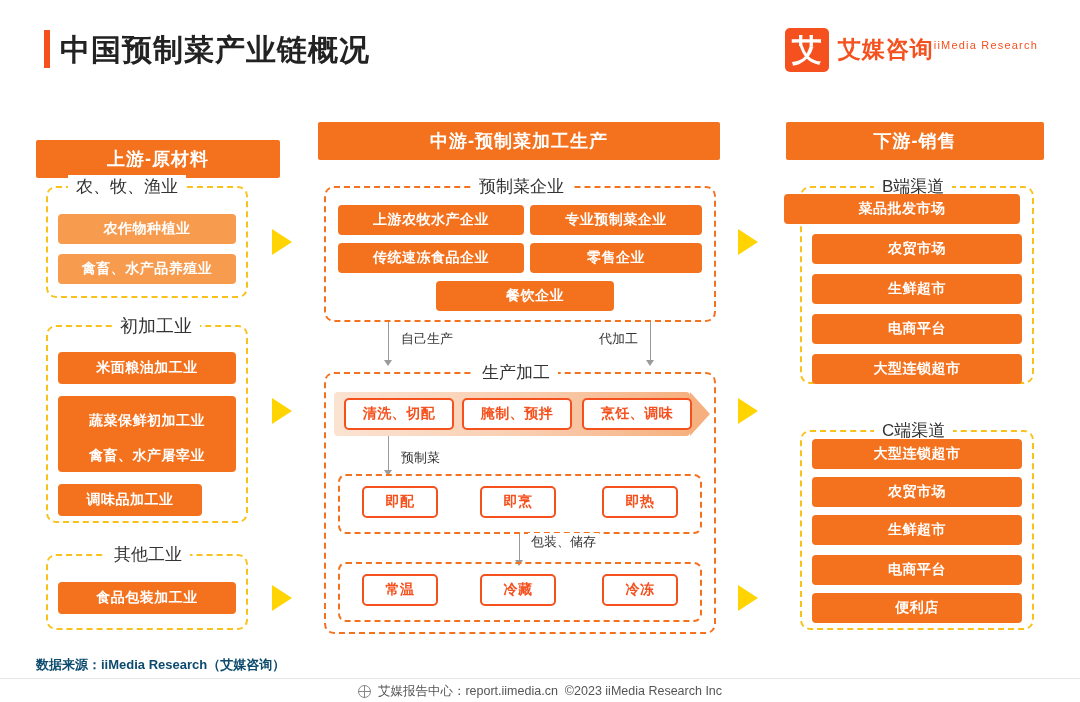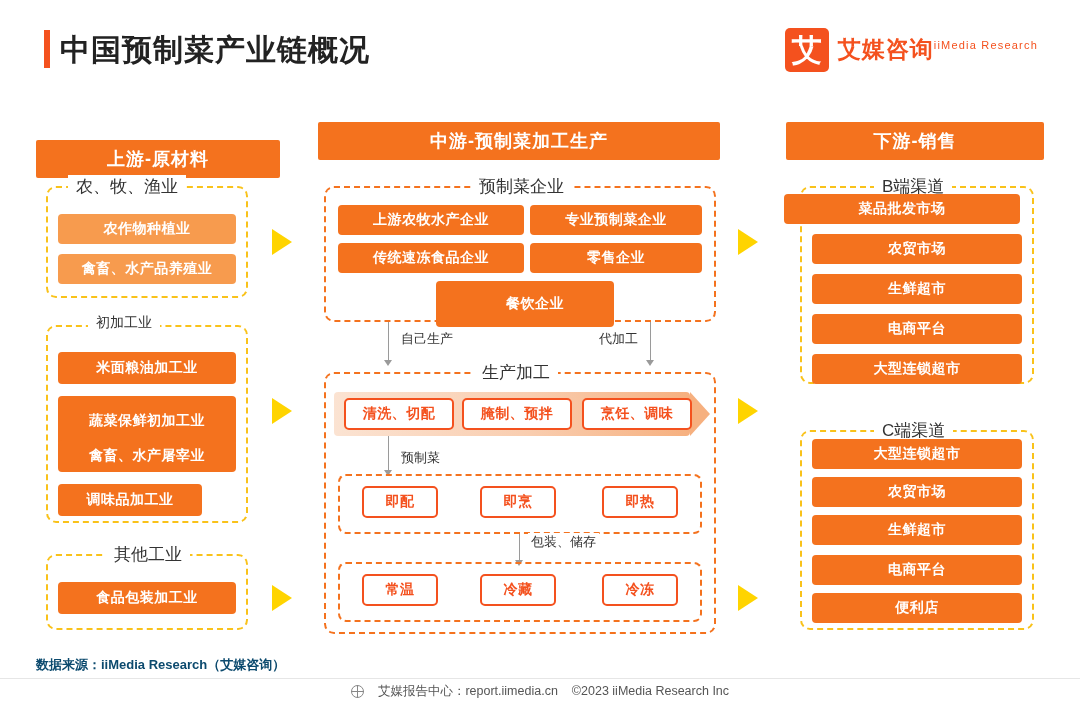--- a/index.html
+++ b/index.html
@@ -48,21 +48,21 @@
   .conn-label { position: absolute; font-size: 13px; color: #333; background: #fff; padding: 0 3px; white-space: nowrap; }
 
   .flowband { position: absolute; height: 44px; border-radius: 4px;
     background: linear-gradient(90deg, #FBE3D2 0%, #F9CDAF 55%, #F6B07F 100%); }
   .flowband-head { position: absolute; width: 0; height: 0; border-top: 22px solid transparent;
     border-bottom: 22px solid transparent; border-left: 20px solid #F6B07F; }
 
   
   .source { position: absolute; left: 36px; top: 656px; font-size: 13px; color: #0c4a6e; font-weight: bold; }
   .footbar { position: absolute; left: 0; top: 680px; width: 1080px; height: 22px;
-    display: flex; align-items: center; justify-content: center; gap: 14px; font-size: 12.5px; color: #555; }
+    display: flex; align-items: center; justify-content: center; gap: 7px; font-size: 12.5px; color: #555; }
   .foot-globe { width: 13px; height: 13px; border: 1px solid #888; border-radius: 50%; position: relative; }
   .foot-globe::before { content: ""; position: absolute; left: 5px; top: -1px; width: 1px; height: 13px; background: #888; }
   .foot-globe::after { content: ""; position: absolute; left: -1px; top: 5px; width: 13px; height: 1px; background: #888; }
   .hr-top { position: absolute; left: 0; top: 678px; width: 1080px; height: 1px; background: #e6e6e6; }
 </style>
 </head>
 <body>
 
 <div class="page">
 
@@ -80,21 +80,21 @@
 
   <div class="banner" style="left:36px; top:140px; width:244px; height:38px;">上游-原材料</div>
 
   <div class="dgroup" style="left:46px; top:186px; width:202px; height:112px;">
     <div class="dgroup-label" style="left:20px; top:-13px; font-size:17px;">农、牧、渔业</div>
   </div>
   <div class="pill light" style="left:58px; top:214px; width:178px; height:30px;">农作物种植业</div>
   <div class="pill light" style="left:58px; top:254px; width:178px; height:30px;">禽畜、水产品养殖业</div>
 
   <div class="dgroup" style="left:46px; top:325px; width:202px; height:198px;">
-    <div class="dgroup-label" style="left:40px; top:-13px; font-size:14px;">初加工业</div>
+    <div class="dgroup-label" style="left:64px; top:-13px; font-size:18px;">初加工业</div>
   </div>
   <div class="pill" style="left:58px; top:352px; width:178px; height:32px;">米面粮油加工业</div>
   <div class="pill" style="left:58px; top:396px; width:178px; height:50px;">蔬菜保鲜初加工业</div>
   <div class="pill" style="left:58px; top:440px; width:178px; height:32px;">禽畜、水产屠宰业</div>
   <div class="pill" style="left:58px; top:484px; width:144px; height:32px;">调味品加工业</div>
 
   <div class="dgroup" style="left:46px; top:554px; width:202px; height:76px;">
     <div class="dgroup-label" style="left:58px; top:-13px; font-size:17px;">其他工业</div>
   </div>
   <div class="pill" style="left:58px; top:582px; width:178px; height:32px;">食品包装加工业</div>
@@ -105,21 +105,21 @@
 
   <div class="banner" style="left:318px; top:122px; width:402px; height:38px;">中游-预制菜加工生产</div>
 
   <div class="dgroup orange" style="left:324px; top:186px; width:392px; height:136px;">
     <div class="dgroup-label big" style="left:145px; top:-13px;">预制菜企业</div>
   </div>
   <div class="pill" style="left:338px; top:205px; width:186px; height:30px;">上游农牧水产企业</div>
   <div class="pill" style="left:530px; top:205px; width:172px; height:30px;">专业预制菜企业</div>
   <div class="pill" style="left:338px; top:243px; width:186px; height:30px;">传统速冻食品企业</div>
   <div class="pill" style="left:530px; top:243px; width:172px; height:30px;">零售企业</div>
-  <div class="pill" style="left:436px; top:281px; width:178px; height:46px;padding-left:20px;">餐饮企业</div>
+  <div class="pill" style="left:436px; top:281px; width:178px; height:30px;padding-left:20px;">餐饮企业</div>
 
   <div class="vline" style="left:388px; top:322px; height:40px;"></div>
   <div class="vhead" style="left:384px; top:360px;"></div>
   <div class="conn-label" style="left:398px; top:330px;">自己生产</div>
 
   <div class="vline" style="left:650px; top:322px; height:40px;"></div>
   <div class="vhead" style="left:646px; top:360px;"></div>
   <div class="conn-label" style="left:596px; top:330px;">代加工</div>
 
   <div class="dgroup orange" style="left:324px; top:372px; width:392px; height:262px;">

